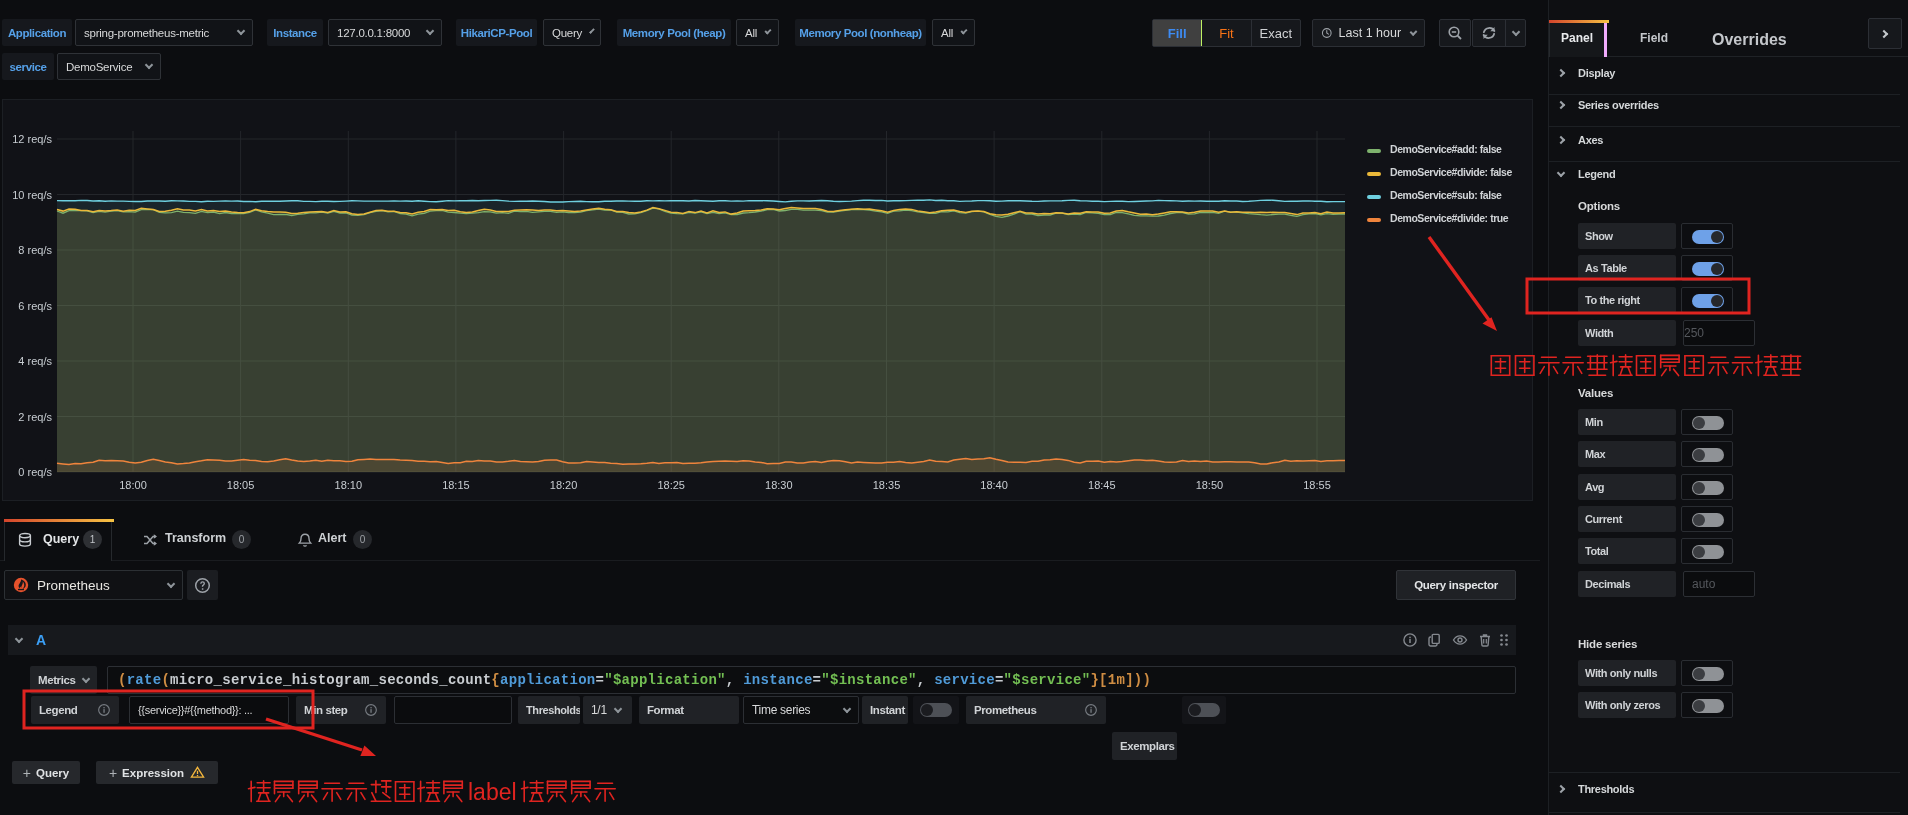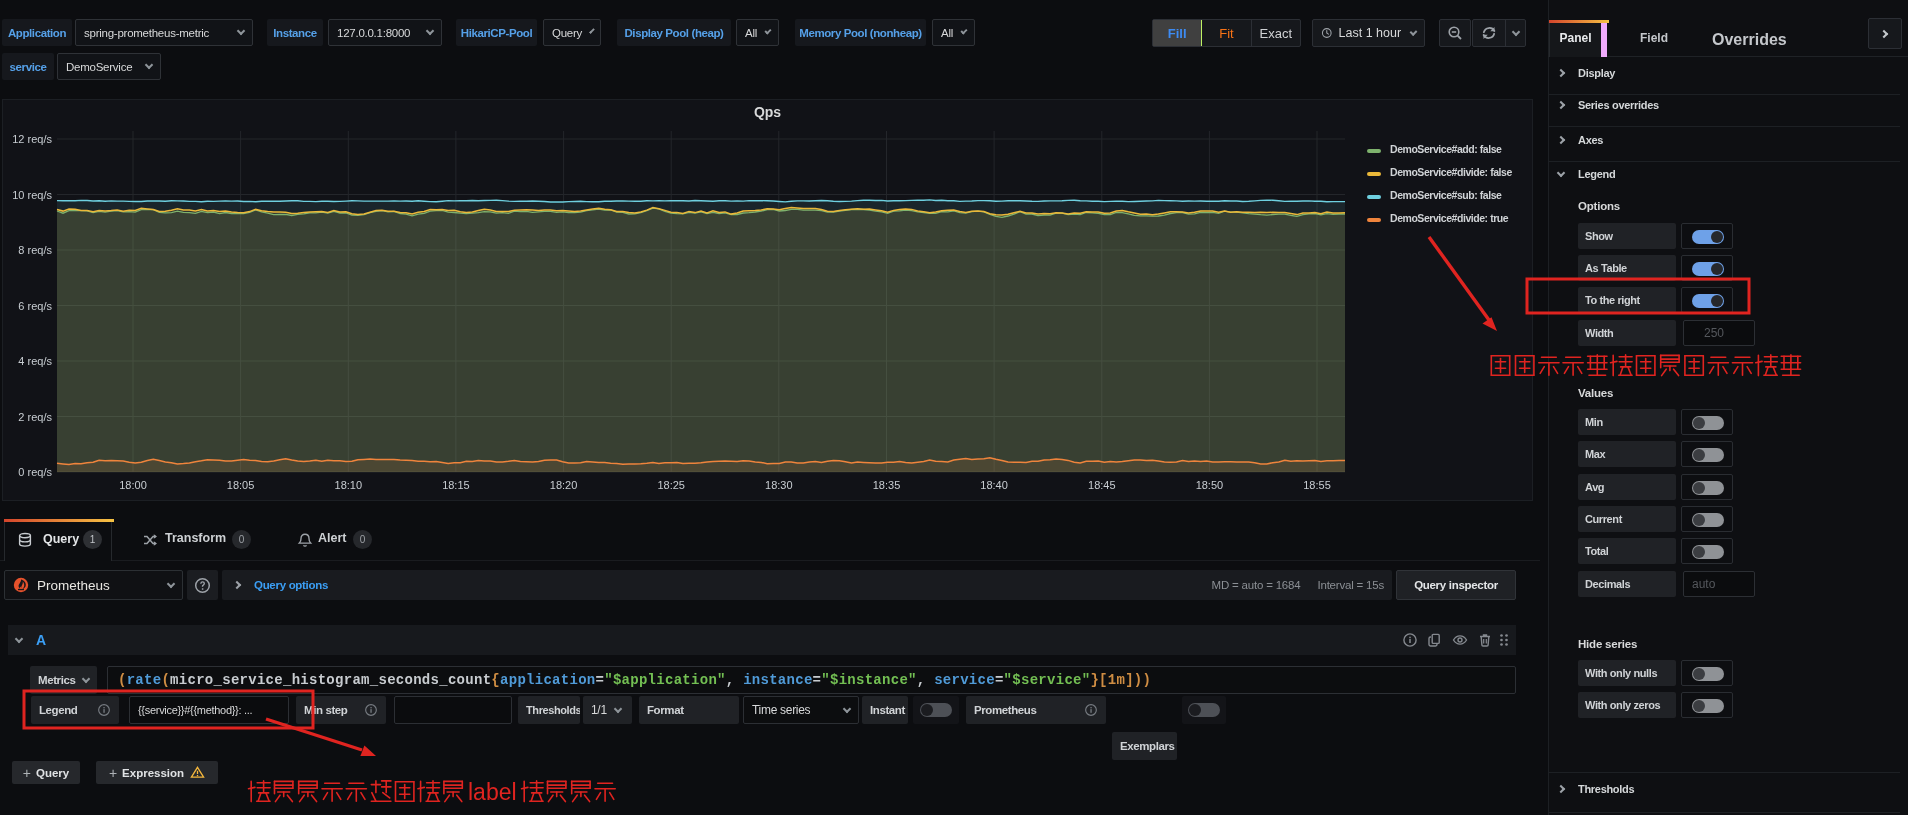--- a/index.html
+++ b/index.html
@@ -34,21 +34,21 @@
 <div class="vlab" style="left:267px;top:19px;width:56px">Instance</div>
 <div class="vval" style="left:328px;top:19px;width:114px">
       <span>127.0.0.1:8000</span>
       <span class="chv"></span>
     </div>
 <div class="vlab" style="left:456px;top:19px;width:81px">HikariCP-Pool</div>
 <div class="vval" style="left:543px;top:19px;width:58px">
       <span>Query</span>
       <span class="chv"></span>
     </div>
-<div class="vlab" style="left:617px;top:19px;width:114px">Display Pool (heap)</div>
+<div class="vlab" style="left:617px;top:19px;width:114px">Memory Pool (heap)</div>
 <div class="vval" style="left:736px;top:19px;width:43px">
       <span>All</span>
       <span class="chv"></span>
     </div>
 <div class="vlab" style="left:795px;top:19px;width:131px">Memory Pool (nonheap)</div>
 <div class="vval" style="left:932px;top:19px;width:43px">
       <span>All</span>
       <span class="chv"></span>
     </div>
 <div class="vlab" style="left:2px;top:53px;width:52px">service</div>
@@ -83,21 +83,20 @@
           <path d="M3.2 9.8a5.1 5.1 0 0 0 9.4-1.1" stroke="#9da2a8" stroke-width="1.6" stroke-linecap="round"></path>
           <path d="M12.9 2.6v3.8H9.1z" fill="#9da2a8"></path>
           <path d="M3.1 13.4V9.6h3.8z" fill="#9da2a8"></path>
         </svg>
       </div>
       <div style="width:20px;height:100%;display:flex;align-items:center;justify-content:center;border-left:1px solid #2c2f35">
         <span class="chv" style="margin-left:0"></span>
       </div>
     </div>
 <div class="abs" style="left:2px;top:99px;width:1531px;height:402px;background:#111217;border:1px solid #1c1f24"></div>
-<div class="abs" style="left:2px;top:104px;width:1531px;text-align:center;color:#d8d9da;font-size:14px;font-weight:700;z-index:2">Qps</div>
 <svg class="abs" style="left:0;top:99px;z-index:1" width="1533" height="403" viewBox="0 0 1533 403">
 <g transform="translate(0,-99)">
 <line x1="57" y1="139" x2="1345" y2="139" stroke="#24262b" stroke-width="1"></line>
         <line x1="57" y1="194.5" x2="1345" y2="194.5" stroke="#24262b" stroke-width="1"></line>
         <line x1="57" y1="250" x2="1345" y2="250" stroke="#24262b" stroke-width="1"></line>
         <line x1="57" y1="305.5" x2="1345" y2="305.5" stroke="#24262b" stroke-width="1"></line>
         <line x1="57" y1="361" x2="1345" y2="361" stroke="#24262b" stroke-width="1"></line>
         <line x1="57" y1="416.5" x2="1345" y2="416.5" stroke="#24262b" stroke-width="1"></line>
         <line x1="57" y1="472" x2="1345" y2="472" stroke="#24262b" stroke-width="1"></line>
         <line x1="133.0" y1="131" x2="133.0" y2="472" stroke="#24262b" stroke-width="1"></line>
@@ -182,26 +181,20 @@
       <span style="margin-left:8px;color:#e8e6e1;font-size:13.5px">Prometheus</span>
       <span class="chv" style="margin-left:auto"></span>
     </div>
 <div class="abs" style="left:187px;top:570px;width:31px;height:30px;background:#1b1d21;display:flex;align-items:center;justify-content:center;border-radius:2px">
       <svg class="" style="" width="17" height="17" viewBox="0 0 16 16" fill="none">
         <circle cx="8" cy="8" r="6.4" stroke="#9da2a8" stroke-width="1.4"></circle>
         <path d="M6.4 6.3c.1-1 .8-1.7 1.7-1.7.9 0 1.6.7 1.6 1.5 0 .8-.5 1.1-1 1.5-.4.3-.7.6-.7 1.2v.4" stroke="#9da2a8" stroke-width="1.3"></path>
         <rect x="7.4" y="10.6" width="1.4" height="1.4" fill="#9da2a8"></rect>
       </svg>
     </div>
-<div class="abs" style="left:222px;top:570px;width:1170px;height:30px;background:#191b1f;border-radius:2px;display:flex;align-items:center">
-<span class="chvr" style="margin-left:12px"></span>
-      <span style="margin-left:14px;color:#3b9ff5;font-size:11.5px;font-weight:700;letter-spacing:-0.3px">Query options</span>
-<span style="margin-left:auto;color:#8b8f94;font-size:11.5px;letter-spacing:-0.2px">MD = auto = 1684</span>
-      <span style="margin-left:17px;margin-right:8px;color:#8b8f94;font-size:11.5px;letter-spacing:-0.2px">Interval = 15s</span>
-    </div>
 <div class="abs" style="left:1396px;top:570px;width:120px;height:30px;background:#1f2125;border:1px solid #303338;border-radius:2px;display:flex;align-items:center;justify-content:center;color:#e3e5e7;font-size:11.5px;font-weight:700;letter-spacing:-0.3px">Query inspector</div>
 <div class="abs" style="left:8px;top:625px;width:1508px;height:30px;background:#17191d;display:flex;align-items:center">
 <span class="chv" style="margin-left:8px"></span>
       <span style="margin-left:14px;color:#3b9ff5;font-size:14px;font-weight:700">A</span>
     </div>
 <div class="abs" style="left:1402px;top:632px"><svg class="" style="" width="16" height="16" viewBox="0 0 16 16" fill="none">
         <circle cx="8" cy="8" r="6.1" stroke="#85898f" stroke-width="1.4"></circle>
         <rect x="7.25" y="7" width="1.5" height="4" fill="#85898f"></rect>
         <rect x="7.25" y="4.7" width="1.5" height="1.5" fill="#85898f"></rect>
       </svg></div>
@@ -272,21 +265,21 @@
 <div class="abs" style="left:12px;top:761px;width:68px;height:23px;background:#26282c;border-radius:2px;display:flex;align-items:center;justify-content:center;color:#e0e2e4;font-size:11.5px;font-weight:700"><span style="font-size:14px;font-weight:400;margin-right:5px;color:#aeb2b6">+</span>Query</div>
 <div class="abs" style="left:96px;top:761px;width:122px;height:23px;background:#26282c;border-radius:2px;display:flex;align-items:center;justify-content:center;color:#e0e2e4;font-size:11.5px;font-weight:700"><span style="font-size:14px;font-weight:400;margin-right:5px;color:#aeb2b6">+</span>Expression<span style="margin-left:6px;display:flex">
         <svg class="" style="" width="15" height="15" viewBox="0 0 16 16" fill="none">
           <path d="M8 2.5 14.5 13H1.5z" stroke="#f5b73d" stroke-width="1.4"></path>
           <rect x="7.3" y="6.2" width="1.4" height="3.4" fill="#f5b73d"></rect>
           <rect x="7.3" y="10.6" width="1.4" height="1.4" fill="#f5b73d"></rect>
         </svg>
       </span></div>
 <div class="abs" style="left:1548px;top:0;width:360px;height:815px;background:#0e0f12;border-left:1px solid #1d2024"></div>
 <div class="abs" style="left:1548px;top:56px;width:360px;height:1px;background:#1f2226"></div>
-<div class="abs" style="left:1549px;top:20px;width:58px;height:37px;background:#15171a;border-left:1px solid #26292d;border-right:6px solid #f0abfc">
+<div class="abs" style="left:1549px;top:20px;width:58px;height:37px;background:#15171a;border-left:1px solid #26292d;border-right:3px solid #f0abfc">
 <div style="position:absolute;left:-1px;top:0;width:60px;height:3px;background:linear-gradient(90deg,#d4452c,#f6c344)"></div>
 <div style="position:absolute;width:100%;text-align:center;top:11px;color:#e8eaec;font-size:12px;font-weight:700">Panel</div>
     </div>
 <div class="abs" style="left:1640px;top:31px;color:#c4c7cb;font-size:12px;font-weight:700">Field</div>
 <div class="abs" style="left:1712px;top:31px;color:#c4c7cb;font-size:16px;font-weight:700">Overrides</div>
 <div class="abs btn" style="left:1868px;top:18px;width:34px;height:31px">
       <span class="chvr" style="transform:rotate(-45deg);margin-left:-2px;border-color:#c3c7cb"></span>
     </div>
 <div class="abs" style="left:1558px;top:67px;display:flex;align-items:center">
       <span style="width:14px;display:flex">
@@ -328,21 +321,21 @@
         <div class="knob"></div>
       </div>
     </div>
 <div class="sb-label" style="top:287px">To the right</div>
 <div class="tgl" style="top:287px">
       <div class="pill on">
         <div class="knob"></div>
       </div>
     </div>
 <div class="sb-label" style="top:320px">Width</div>
-    <div class="abs" style="left:1683px;top:320px;width:72px;height:26px;background:#0b0c0e;border:1px solid #2c2f34;border-radius:2px;color:#55585d;font-size:12px;display:flex;align-items:center;padding-left:20px">250</div>
+    <div class="abs" style="left:1683px;top:320px;width:72px;height:26px;background:#0b0c0e;border:1px solid #2c2f34;border-radius:2px;color:#55585d;font-size:12px;display:flex;align-items:center;padding-left:0">250</div>
 <div class="sb-sect" style="top:387px">Values</div>
 <div class="sb-label" style="top:409.0px">Min</div>
 <div class="tgl" style="top:409.0px">
       <div class="pill off">
         <div class="knob"></div>
       </div>
     </div>
 <div class="sb-label" style="top:441.3px">Max</div>
 <div class="tgl" style="top:441.3px">
       <div class="pill off">

